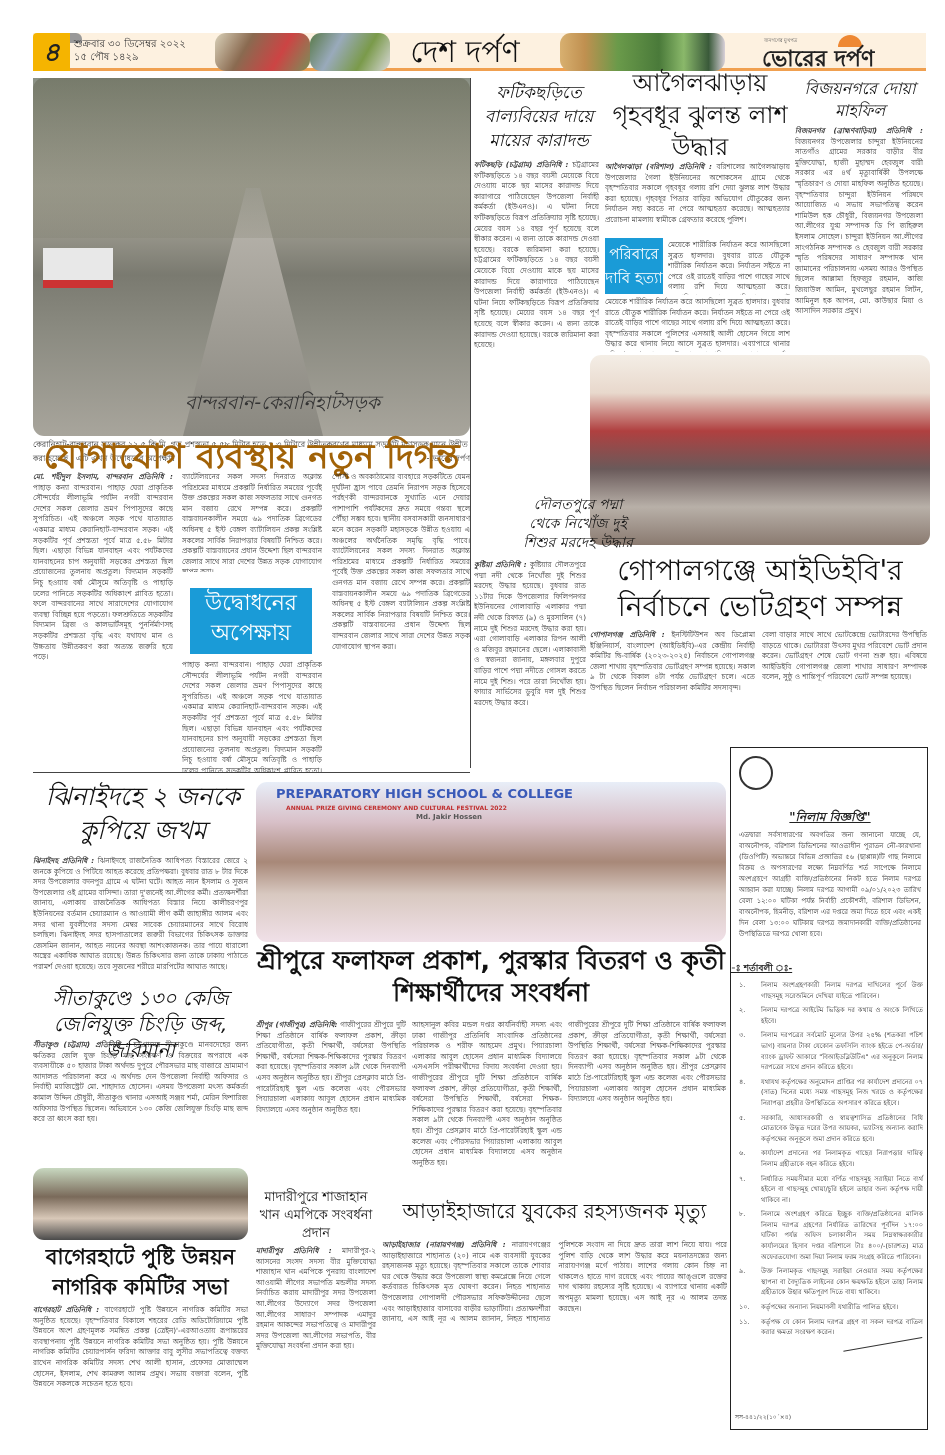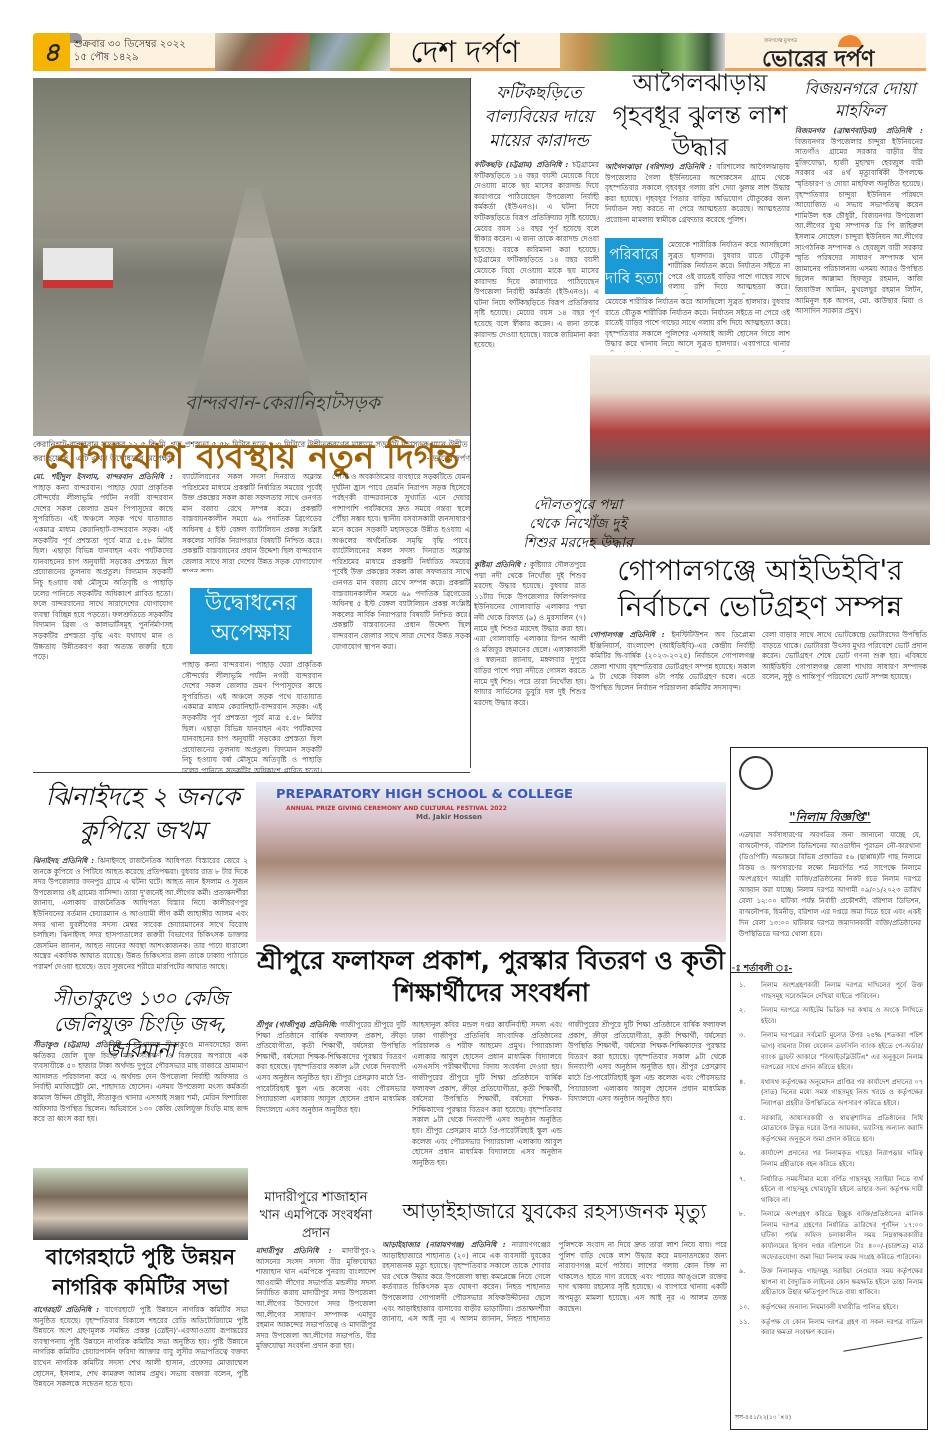--- a/index.html
+++ b/index.html
@@ -8,21 +8,21 @@
   .masthead { left: 33px; top: 33px; width: 893px; height: 38px; background: #fdf1e0; border-bottom: 3px solid #f0a050; }
   .pagenum { left: 33px; top: 33px; width: 37px; height: 38px; background: #f5b400; font: bold italic 26px "DejaVu Serif", serif; color: #222; text-align: center; line-height: 38px; border-radius: 4px 0 0 0; }
   .pagetab { left: 70px; top: 33px; width: 12px; height: 10px; background: #999; border-radius: 0 6px 0 0; }
   .date { left: 74px; top: 37px; font-size: 10px; line-height: 13px; color: #333; }
   .thumb { height: 38px; top: 33px; }
   .section-title { left: 390px; top: 33px; width: 150px; font: 30px "DejaVu Sans", sans-serif; line-height: 38px; text-align: center; color: #111; }
   .brand { left: 750px; top: 33px; width: 170px; height: 38px; }
   .brand-name { font: bold 22px "DejaVu Sans", sans-serif; color: #222; position: absolute; left: 12px; top: 8px; }
   .brand-tag { position: absolute; left: 14px; top: 4px; font-size: 5px; color: #555; }
   .sun { position: absolute; left: 88px; top: 2px; width: 24px; height: 12px; background: #e83; border-radius: 12px 12px 0 0; }
-  .photo { background: linear-gradient(160deg,#c9c2b5 0%,#8f8a80 40%,#6b7b5a 70%,#b7b0a0 100%); }
+  .photo { background: linear-gradient(160deg,#c9c2b5 0%,#8f8a80 40%,#6b7b5a 70%,#b7b0a0 100%); border-radius: 11px; }
   .caption { font-size: 8px; line-height: 14px; color: #333; }
   .hl { text-align: center; color: #111; font-family: "DejaVu Sans", sans-serif; }
   .body { font-size: 7.2px; line-height: 10.6px; color: #333; text-align: justify; overflow: hidden; }
   .body b { font-style: italic; }
   .vrule { border-left: 1px solid #444; }
   .hrule { border-top: 1px solid #444; }
   .bluebox { background: #1a9bd7; color: #fff; text-align: center; font-size: 22px; line-height: 30px; }
   .redhl { color: #a16207; font-weight: bold; margin-top: 24px; }
   .notice-text { font-size: 7.6px; line-height: 12px; color: #333; }
 </style>

